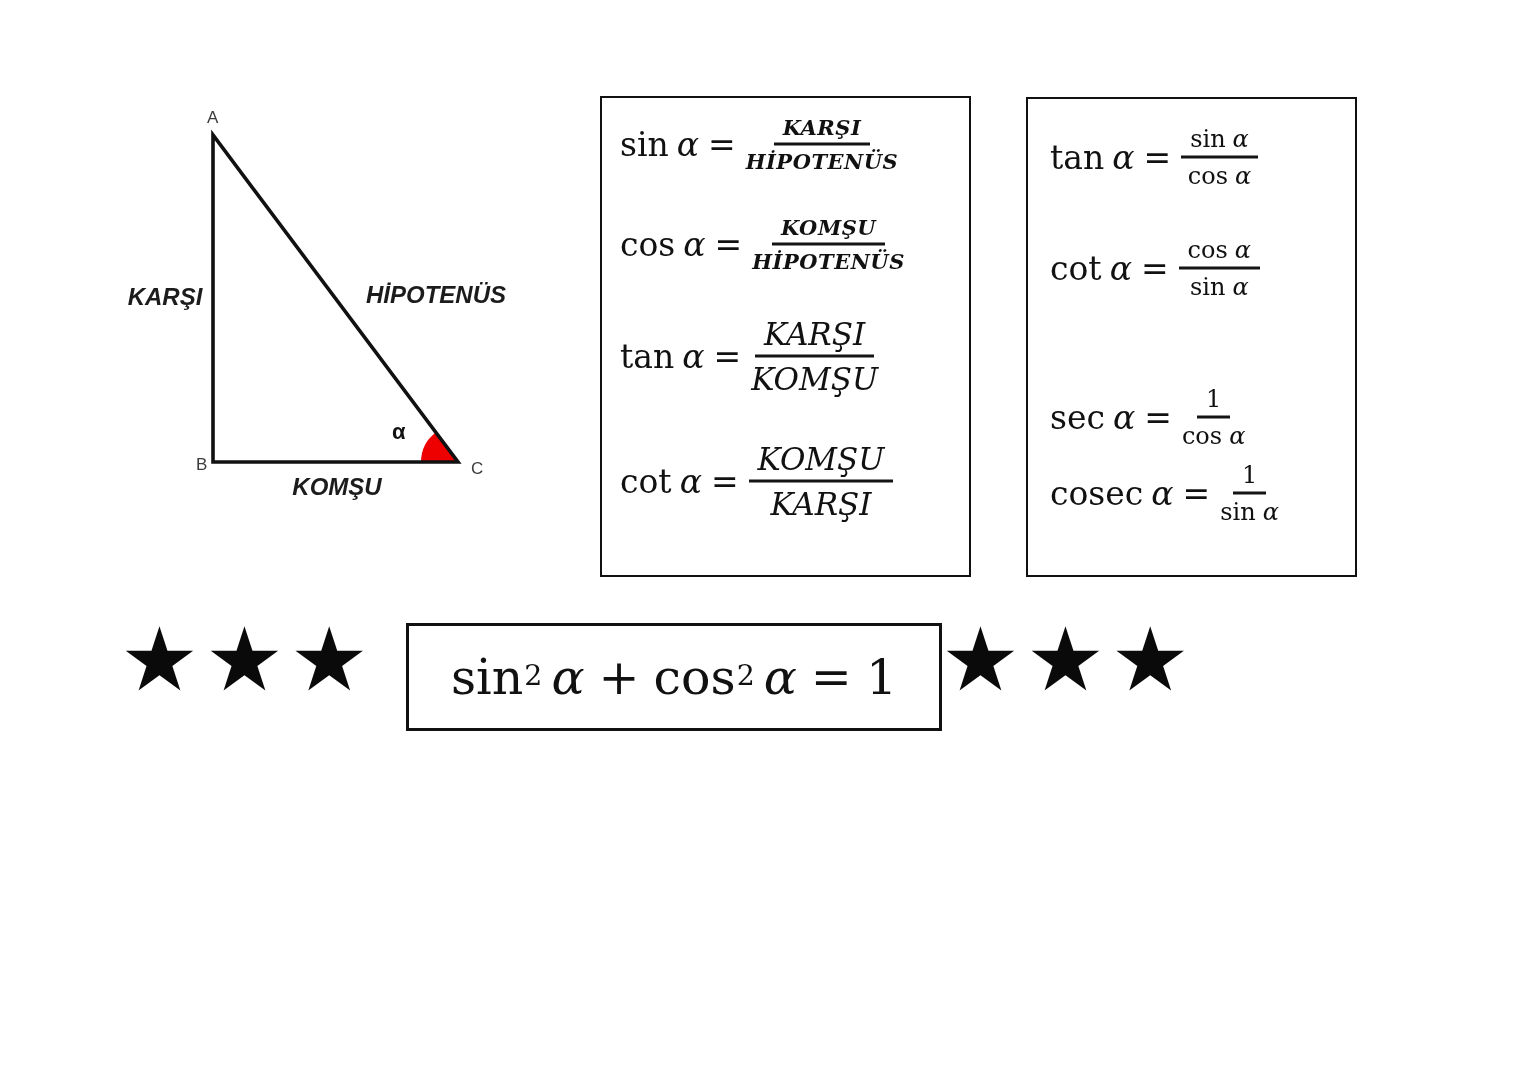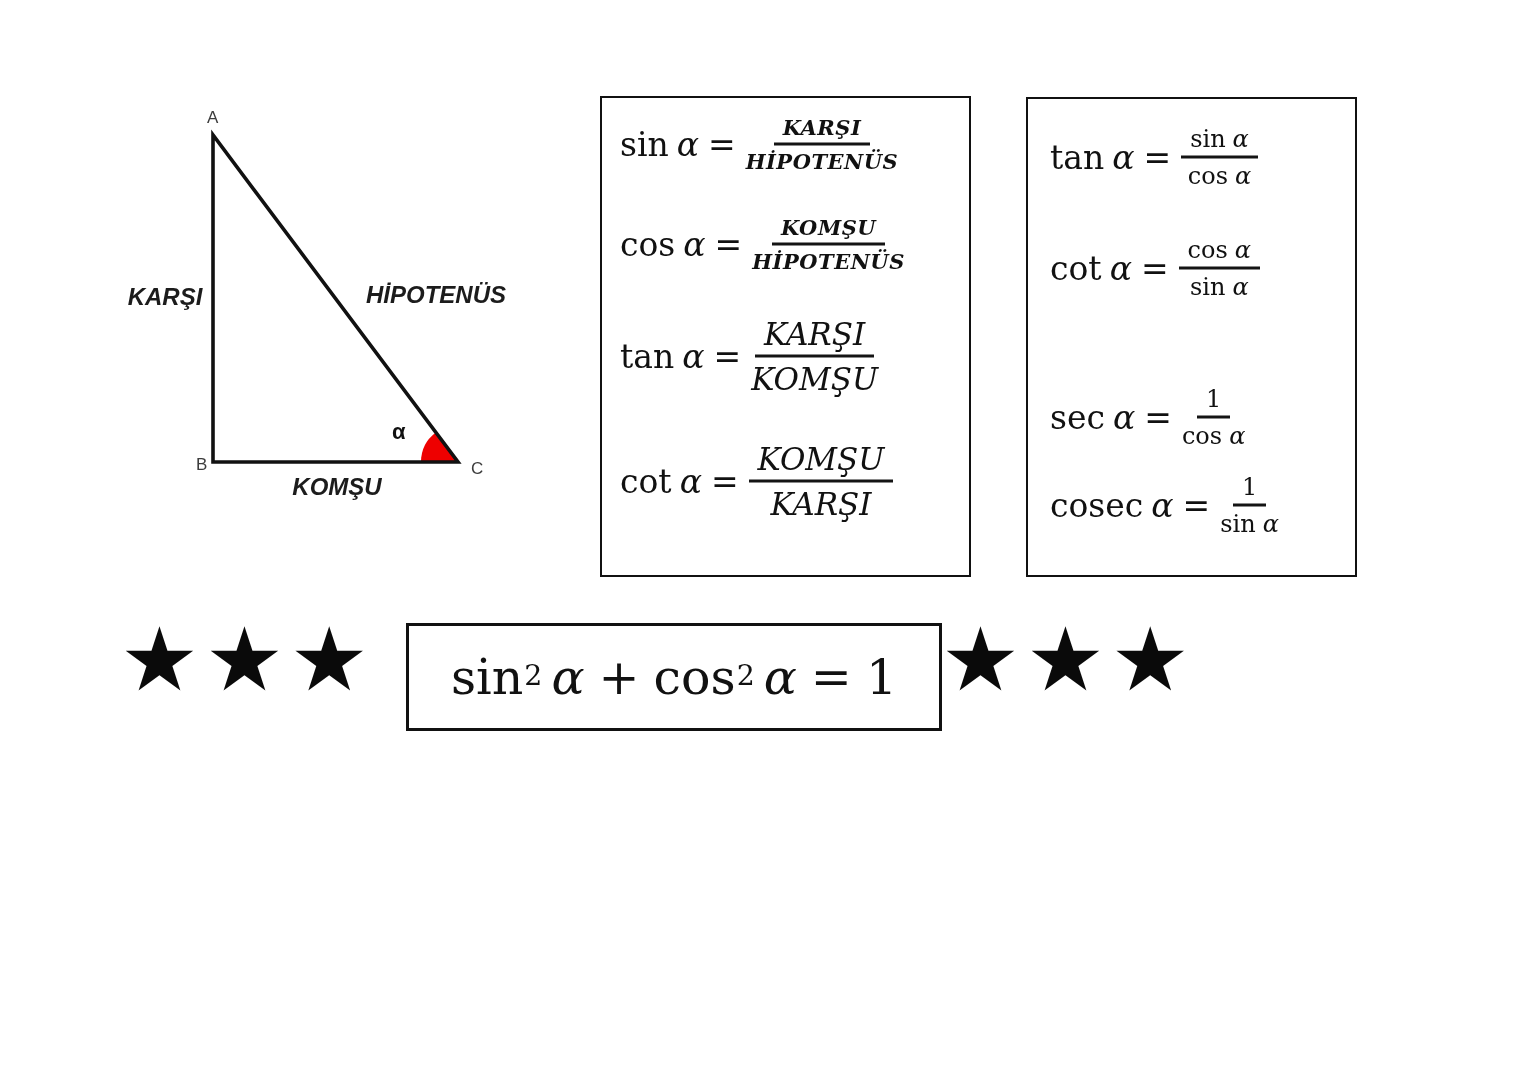--- a/index.html
+++ b/index.html
@@ -178,21 +178,21 @@
     <div class="frow" style="top:288px;margin-top:30px;">
       <span class="fn">sec</span>
       <span class="arg">α</span>
       <span class="eq">=</span>
       <span class="frac quot">
         <span class="fnum"><span class="qfn">1</span><span class="qarg"></span></span>
         <span class="fden"><span class="qfn">cos</span><span class="qarg">α</span></span>
       </span>
     </div>
 
-    <div class="frow" style="top:406px;text-align:right;">
+    <div class="frow" style="top:394px;text-align:right;">
       <span class="fn">cosec</span>
       <span class="arg">α</span>
       <span class="eq">=</span>
       <span class="frac quot">
         <span class="fnum"><span class="qfn">1</span><span class="qarg"></span></span>
         <span class="fden"><span class="qfn">sin</span><span class="qarg">α</span></span>
       </span>
     </div>
   </div>
 

